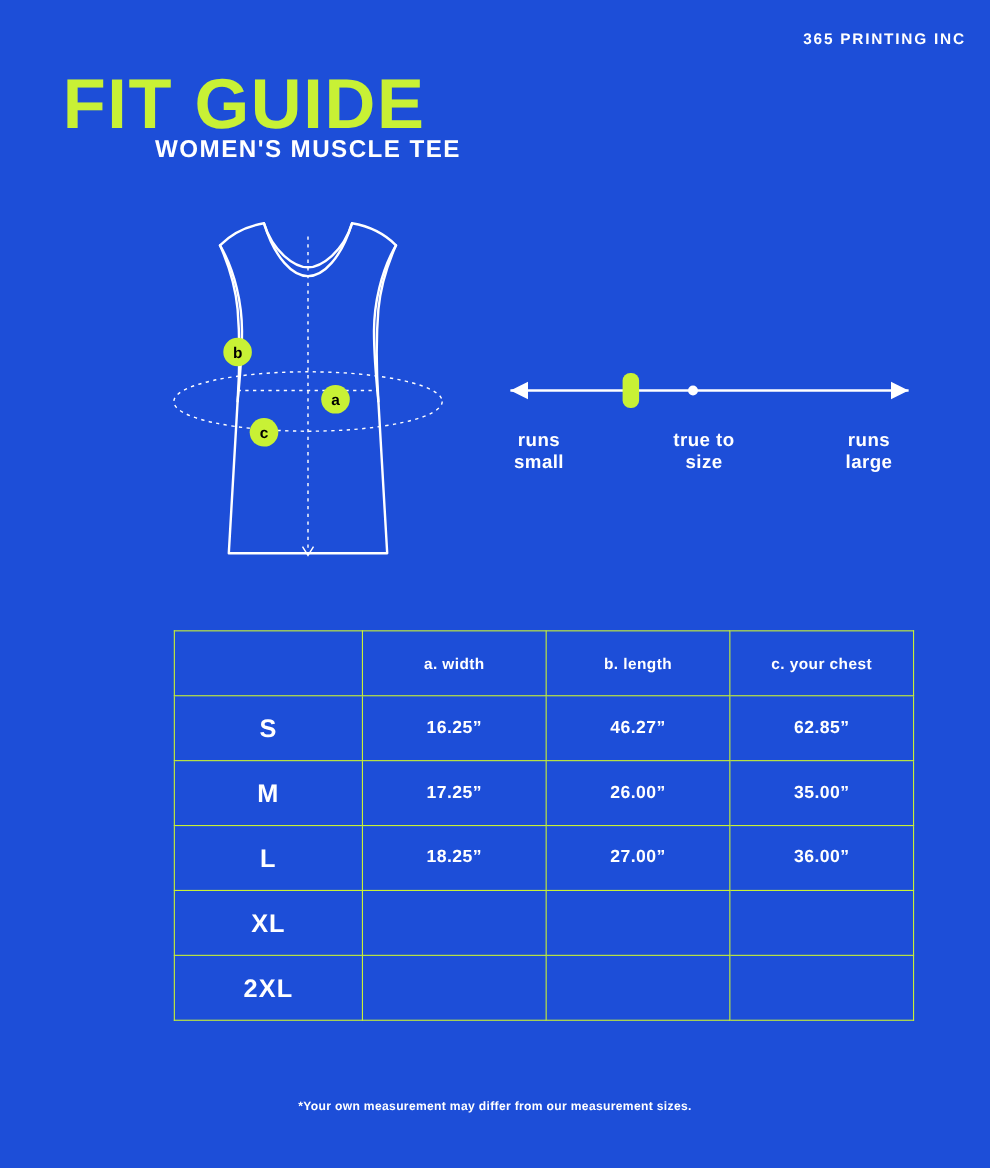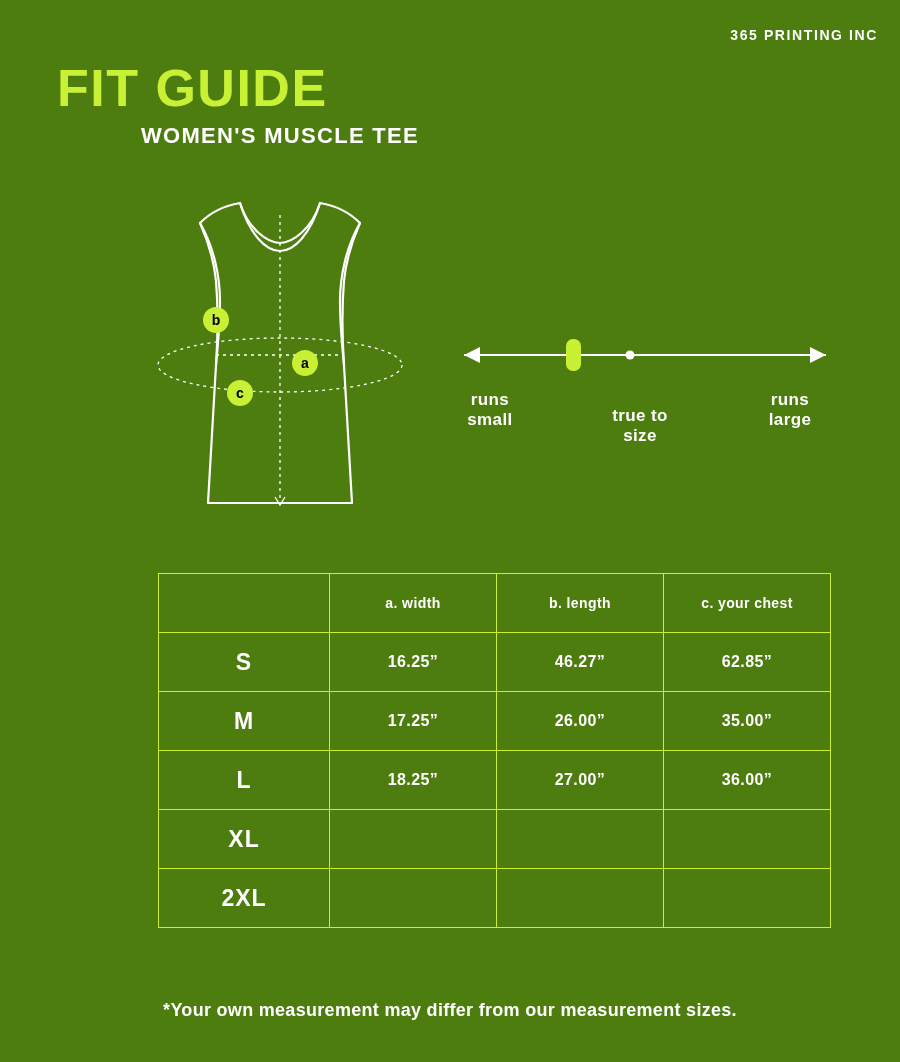--- a/index.html
+++ b/index.html
@@ -7,41 +7,41 @@
     width: 900px;
     height: 1062px;
     background: #000000;
     font-family: "Liberation Sans", sans-serif;
     overflow: hidden;
   }
   .page {
     position: relative;
     width: 900px;
     height: 1062px;
-    background: #4d7c0f;
+    background: #1d4ed8;
   }
 
   
   .brand {
     position: absolute;
     top: 27px;
     right: 22px;
     color: #ffffff;
     font-size: 14px;
     font-weight: bold;
     letter-spacing: 1.6px;
   }
 
   
   .title {
     position: absolute;
     top: 62px;
     left: 57px;
     color: #c8f135;
-    font-size: 52px;
+    font-size: 64px;
     font-weight: bold;
     letter-spacing: 1.5px;
     line-height: 1;
   }
   .subtitle {
     position: absolute;
     top: 125px;
     left: 99px;
     color: #ffffff;
     font-size: 22px;
@@ -78,21 +78,21 @@
   .scale-label {
     position: absolute;
     color: #ffffff;
     font-size: 17px;
     font-weight: bold;
     text-align: center;
     line-height: 1.15;
     letter-spacing: 0.4px;
   }
   .scale-label.small { left: 0px; width: 80px; }
-  .scale-label.true  { left: 145px; width: 90px; margin-top: 16px; }
+  .scale-label.true  { left: 145px; width: 90px; }
   .scale-label.large { left: 300px; width: 80px; }
 
   
   .table-wrap {
     position: absolute;
     top: 573px;
     left: 120px;
     width: 672px;
     padding-left: 38px;
   }
@@ -125,21 +125,21 @@
     letter-spacing: 0.4px;
   }
 
   .footnote {
     position: absolute;
     top: 1000px;
     left: 0;
     width: 900px;
     text-align: center;
     color: #ffffff;
-    font-size: 18px;
+    font-size: 11px;
     font-weight: bold;
     letter-spacing: 0.3px;
   }
 
   
   .bubble-text {
     font-family: "Liberation Sans", sans-serif;
     font-size: 14px;
     font-weight: bold;
     fill: #000000;

